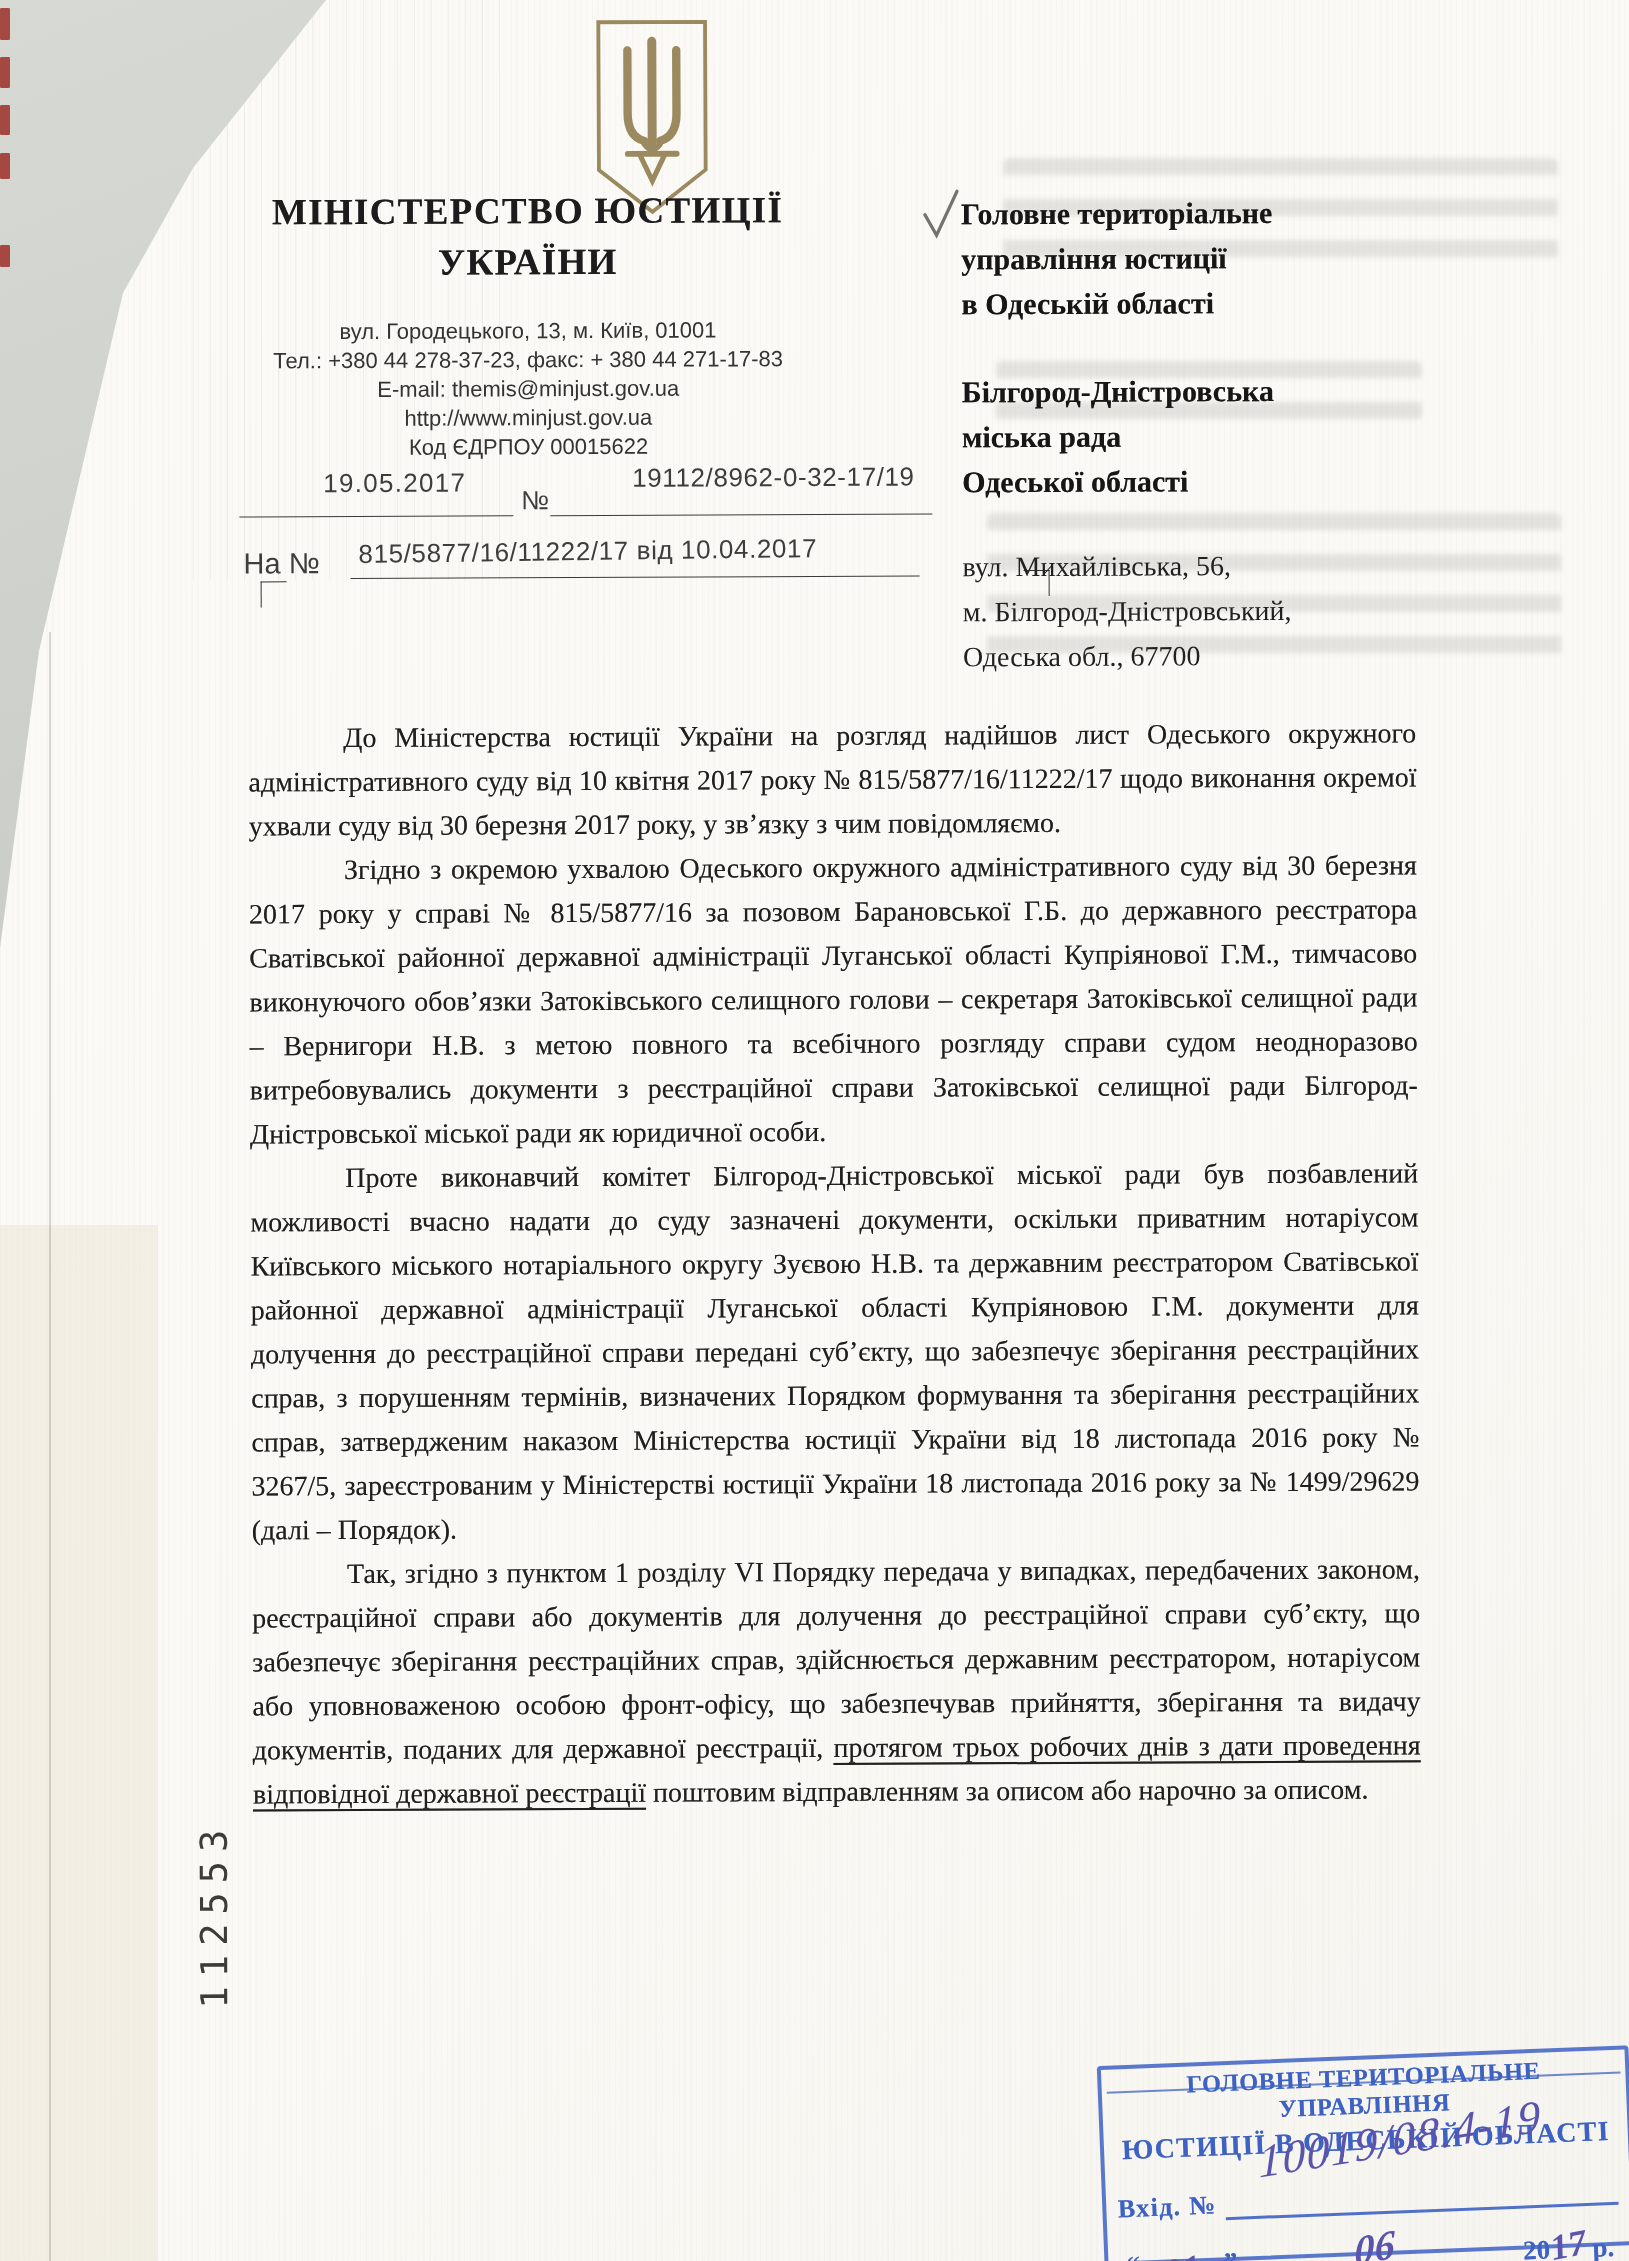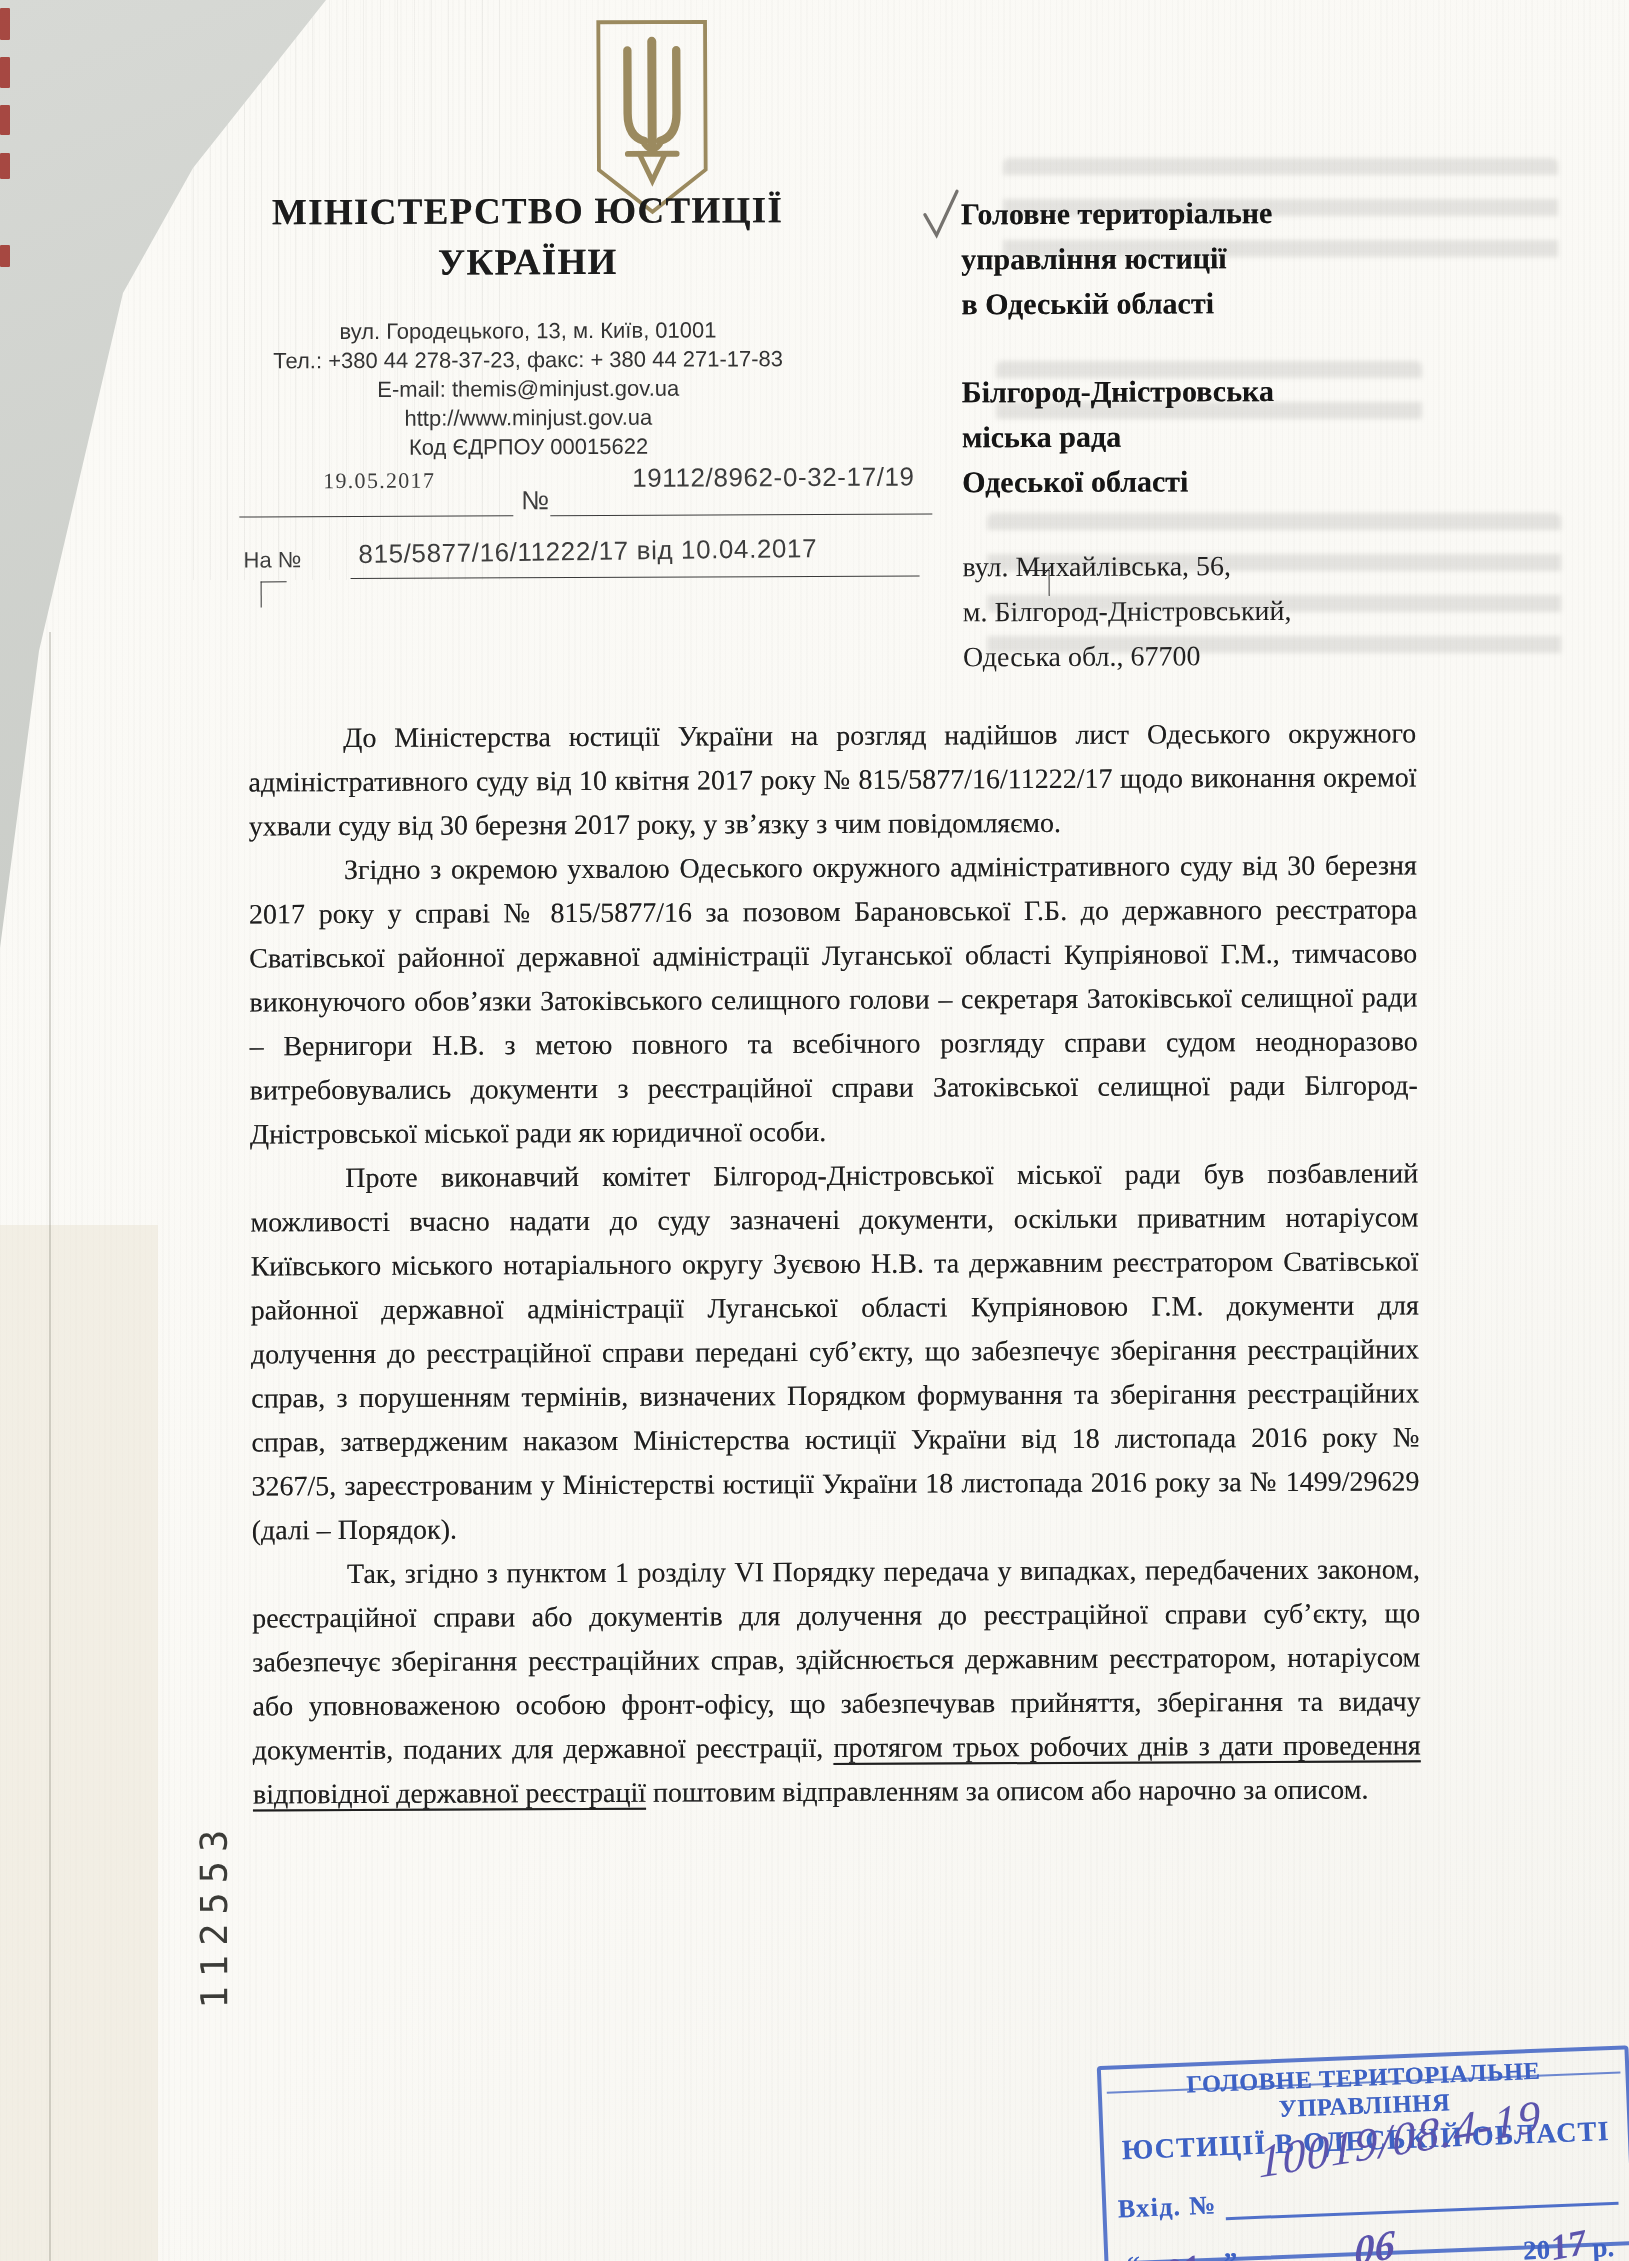--- a/index.html
+++ b/index.html
@@ -26,27 +26,27 @@
   
   #emblem{left:598px;top:15.5px;width:117px;height:201px;}
   
   #title-block{left:206px;top:188px;width:651px;text-align:center;color:#1c1c1c;}
   .title-line{font-weight:bold;font-size:37px;letter-spacing:1.3px;line-height:43px;
               text-shadow:0 0 0.3px rgba(20,20,20,0.6);}
   #addr-block{left:206px;top:315px;width:651px;text-align:center;
               font-family:"Liberation Sans",sans-serif;font-size:22px;line-height:29px;color:#333;}
   
   .ref-sans{font-family:"Liberation Sans",sans-serif;color:#3d3d3d;}
-  #ref-date{left:326px;top:466px;font-size:22px;letter-spacing:1.3px;font-family:Liberation Serif, serif;}
+  #ref-date{left:326px;top:466px;font-size:26px;letter-spacing:1.3px;}
   #ref-no-sign{left:524px;top:484px;font-size:26px;}
   #ref-out-no{left:635px;top:462px;font-size:26px;letter-spacing:0.6px;}
   .hline{border-top:1.9px solid #3a3a3a;height:0;}
   #ref-line1{left:242px;top:514px;width:274px;}
   #ref-line2{left:553px;top:514px;width:382px;}
-  #ref-reply-label{left:246px;top:545px;font-size:22px;}
+  #ref-reply-label{left:246px;top:545px;font-size:29px;}
   #ref-reply-no{left:361px;top:535px;font-size:26px;letter-spacing:0.6px;transform:rotate(-0.5deg);}
   #ref-line3{left:353px;top:576px;width:569px;}
   .corner{width:24.5px;height:24.5px;}
   #corner-left{left:263px;top:579px;border-left:1.9px solid #333;border-top:1.9px solid #333;}
   #corner-right{left:1026px;top:571px;border-right:1.9px solid #333;border-top:1.9px solid #333;}
   
   #recipient{left:965px;top:192px;width:471px;color:#161616;}
   .r-bold div{font-weight:bold;font-size:30px;line-height:45px;text-shadow:0 0 0.3px rgba(10,10,10,0.55);}
   .r-addr div{font-size:28px;line-height:45px;color:#222;}
   #recipient .gap1{height:43px;} #recipient .gap2{height:40px;}

